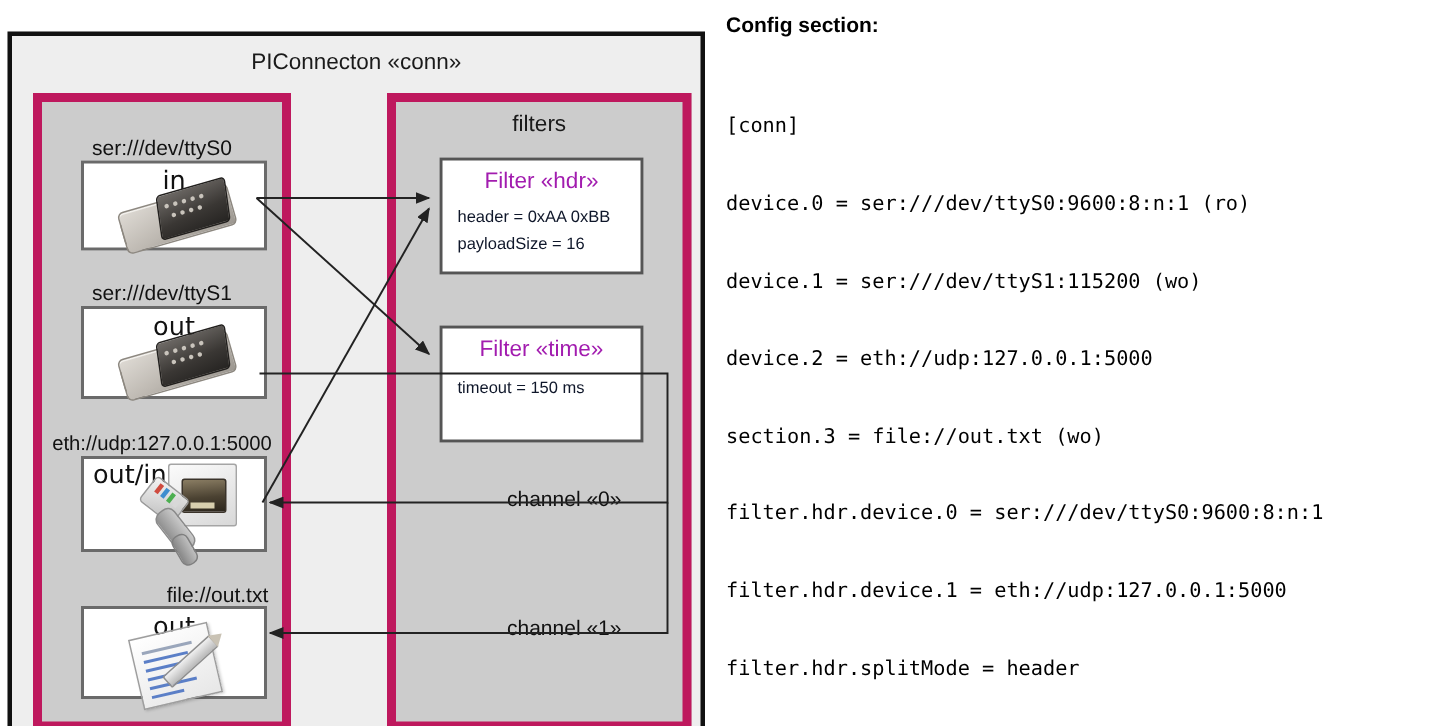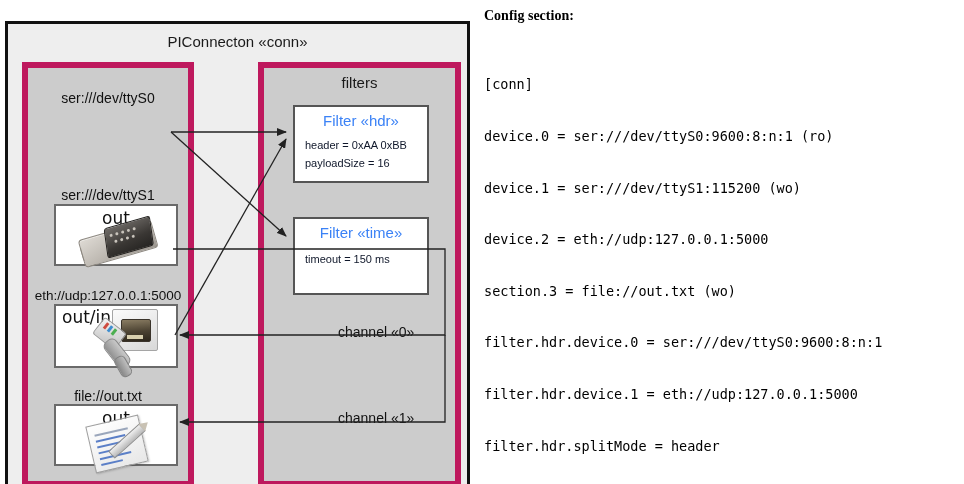--- a/index.html
+++ b/index.html
@@ -134,60 +134,81 @@
     border-left:8px solid #c9c2b4;
     border-top:5px solid transparent;border-bottom:5px solid transparent;
   }
 
   .filter-box{
     position:absolute;background:#ffffff;border:2px solid #555555;
     box-sizing:border-box;
   }
   .filter-title{
     position:absolute;left:0;top:5px;width:100%;text-align:center;
-    font-size:15px;color:#3b82f6;
+    font-size:15px;color:#a21caf;
   }
   .filter-prop{
     position:absolute;left:10px;font-size:11px;color:#0f172a;
     white-space:nowrap;
   }
 
   .channel-label{
     position:absolute;font-size:14px;color:#111111;white-space:nowrap;
   }
 
   svg.wires{position:absolute;left:0;top:0;width:465px;height:468px;overflow:visible;}
 
   
   .config{
     position:absolute;left:484px;top:0;width:470px;height:484px;
   }
   .config-heading{
     position:absolute;left:0;top:8px;font-size:14px;font-weight:bold;
-    color:#000000;font-family:Liberation Serif, serif;
+    color:#000000;font-family:Liberation Sans, sans-serif;
   }
   .config-lines{
     position:absolute;left:0;top:42px;
     font-family:"DejaVu Sans Mono","Liberation Mono",monospace;
     font-size:13.5px;line-height:17.2px;color:#000000;white-space:pre;
   }
   .config-lines div{height:17.2px;}
 </style>
 </head>
 <body>
 
 <div id="root">
 
   <div class="outer-frame">
 
     <div class="diagram-title">PIConnecton «conn»</div>
 
     <div class="panel devices-panel">
 
       <div class="dev-label" style="left:0;top:22px;width:100%;">ser:///dev/ttyS0</div>
+      <div class="dev-box" style="left:26px;top:39px;width:124px;height:60px;">
+        <div class="dev-word" style="left:0;width:100%;text-align:center;">in</div>
+        <div class="icon-wrap" style="left:24px;top:16px;width:80px;height:42px;">
+          <div class="serial-conn">
+            <div class="serial-tail"></div>
+            <div class="serial-body"></div>
+            <div class="serial-shell"></div>
+            <div class="serial-pins">
+              <i style="left:0;top:1px;"></i>
+                <i style="left:6px;top:1px;"></i>
+              <i style="left:12px;top:1px;"></i>
+                <i style="left:18px;top:1px;"></i>
+              <i style="left:24px;top:1px;"></i>
+              <i style="left:3px;top:8px;"></i>
+                <i style="left:9px;top:8px;"></i>
+              <i style="left:15px;top:8px;"></i>
+                <i style="left:21px;top:8px;"></i>
+            </div>
+          </div>
+        </div>
+      </div>
 
       <div class="dev-label" style="left:0;top:119px;width:100%;">ser:///dev/ttyS1</div>
       <div class="dev-box" style="left:26px;top:136px;width:124px;height:62px;">
         <div class="dev-word" style="left:0;width:100%;text-align:center;">out</div>
         <div class="icon-wrap" style="left:24px;top:17px;width:80px;height:42px;">
           <div class="serial-conn">
             <div class="serial-tail"></div>
             <div class="serial-body"></div>
             <div class="serial-shell"></div>
             <div class="serial-pins">
@@ -218,21 +239,21 @@
               <i style="left:9px;background:#3f8ecf;"></i>
               <i style="left:14px;background:#4caf50;"></i>
               <i style="left:19px;background:#d8d8d8;"></i>
             </div>
             <div class="cable"></div>
             <div class="cable2"></div>
           </div>
         </div>
       </div>
 
-      <div class="dev-label" style="left:0;top:320px;width:100%;">file://out.txt</div>
+      <div class="dev-label" style="left:0;top:320px;width:100%;padding-left:37px;">file://out.txt</div>
       <div class="dev-box" style="left:26px;top:336px;width:124px;height:62px;">
         <div class="dev-word" style="left:0;width:100%;text-align:center;">out</div>
         <div class="icon-wrap" style="left:34px;top:14px;width:66px;height:50px;">
           <div class="txt-doc">
             <i class="rule" style="top:9px;width:34px;"></i>
             <i style="top:15px;width:30px;"></i>
             <i style="top:21px;width:34px;"></i>
             <i style="top:27px;width:26px;"></i>
             <i style="top:33px;width:32px;"></i>
             <i style="top:39px;width:22px;"></i>

